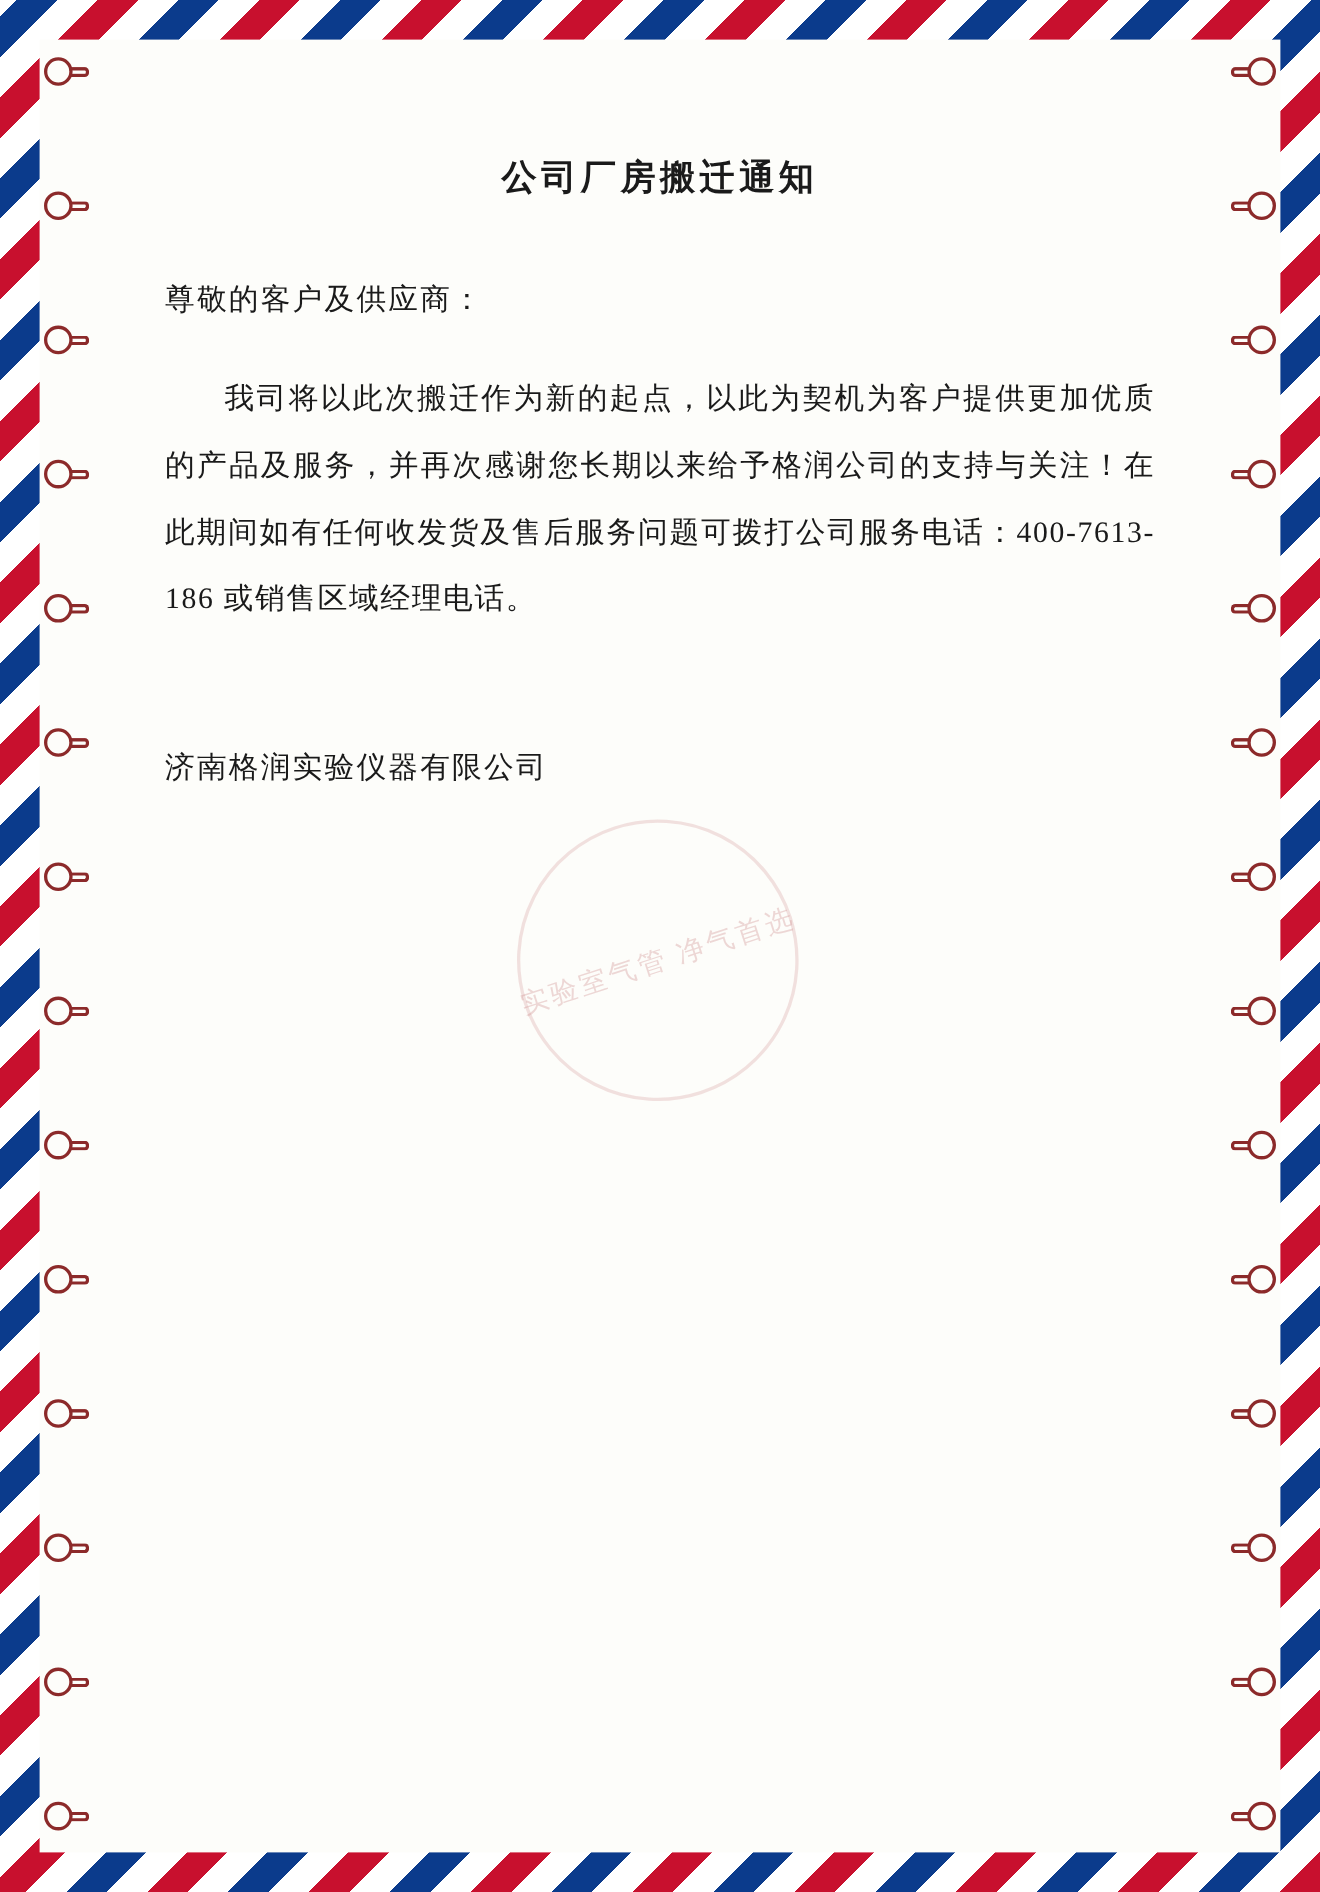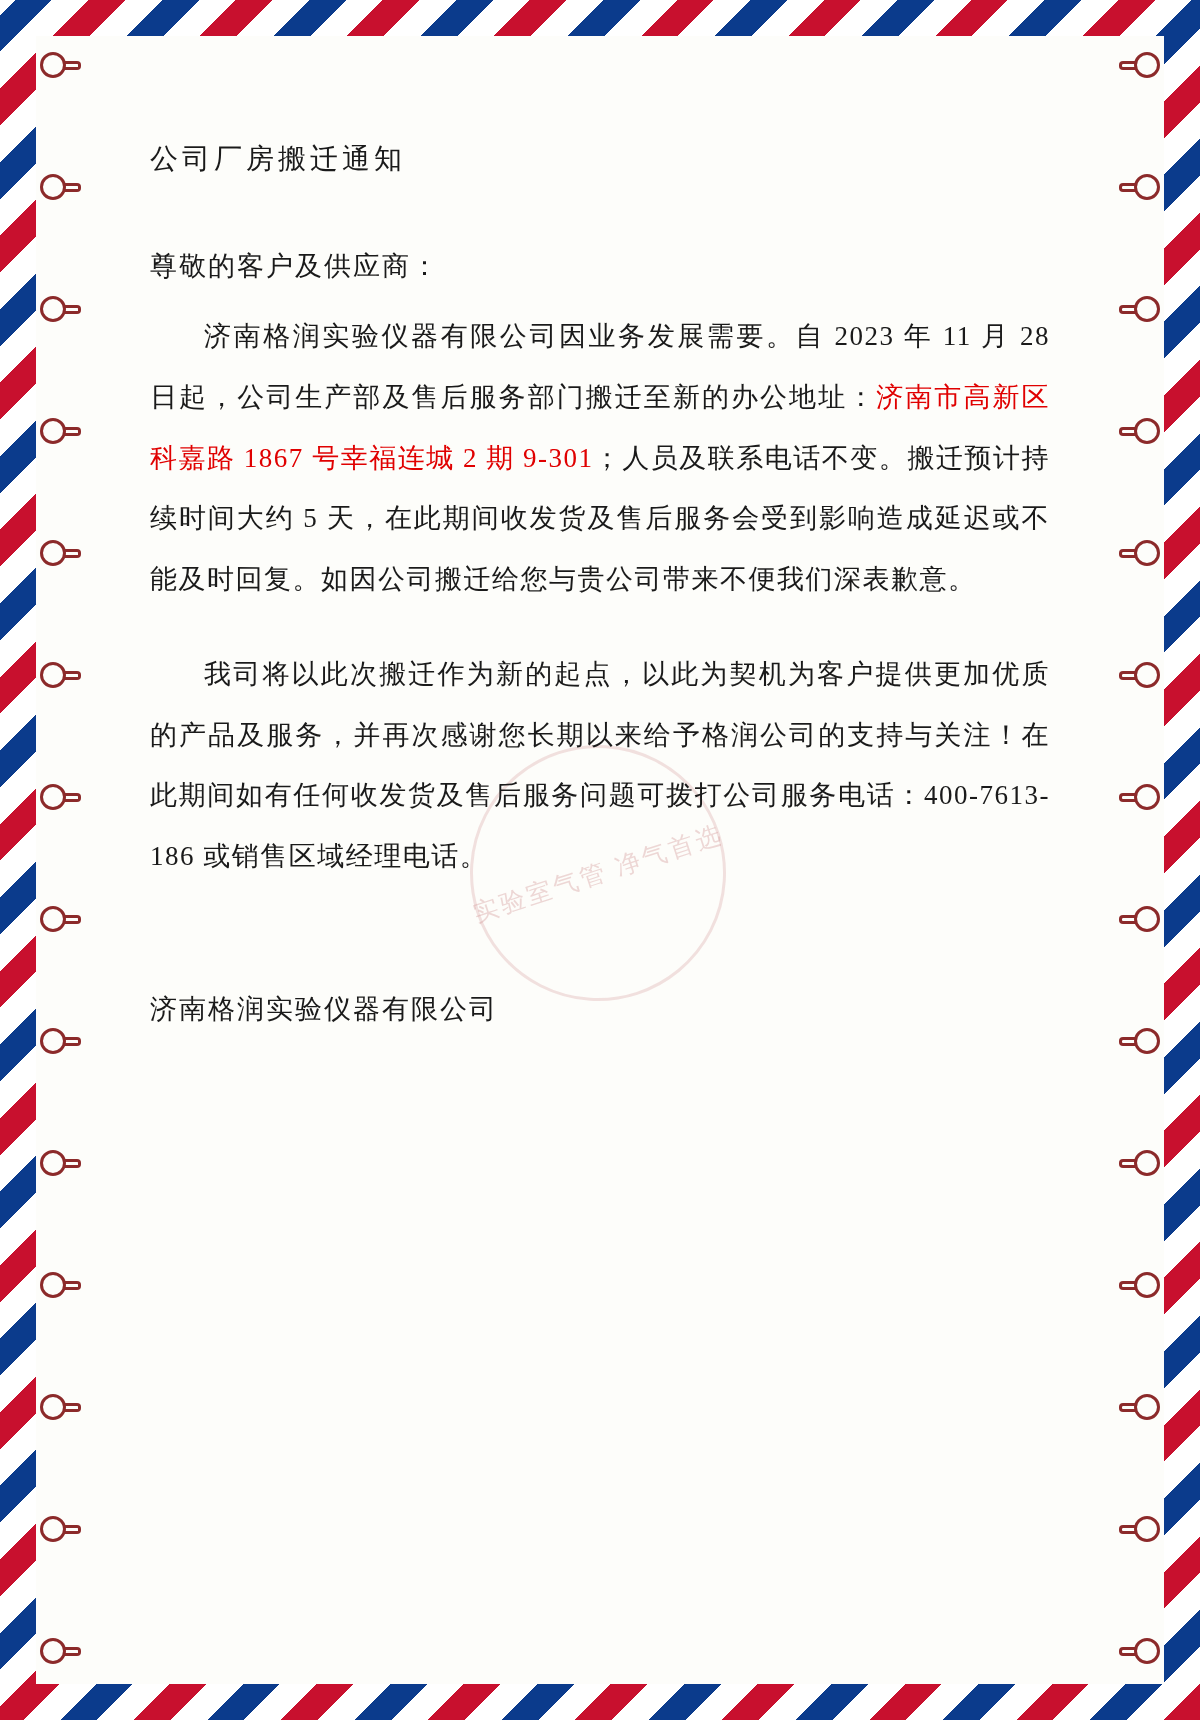--- a/index.html
+++ b/index.html
@@ -89,30 +89,30 @@
   
   .content {
     position: absolute;
     left: 150px;
     top: 110px;
     width: 900px;
     z-index: 4;
     color: #1a1a1a;
   }
   .doc-title {
-    text-align: left;
-    font-size: 28px;
-    font-weight: normal;
+    text-align: center;
+    font-size: 32px;
+    font-weight: bold;
     letter-spacing: 4px;
     margin: 30px 0 70px 0;
   }
   .salutation {
     font-size: 27px;
     letter-spacing: 2px;
-    margin-bottom: 22px;
+    margin-bottom: 42px;
   }
   .para {
     font-size: 27px;
     line-height: 2.25;
     letter-spacing: 1.5px;
     text-indent: 2em;
     text-align: justify;
     margin: 0 0 34px 0;
   }
   .addr-highlight {
@@ -278,21 +278,20 @@
 
   <div class="watermark">
     <span>实验室气管 净气首选</span>
   </div>
 
   <div class="content">
     <div class="doc-title">公司厂房搬迁通知</div>
 
     <div class="salutation">尊敬的客户及供应商：</div>
 
-    <p class="para"><span>济南格润实验仪器有限公司因业务发展需要。自 2023 年 11 月 28 日起，公司生产部及售后服务部门搬迁至新的办公地址：</span><span class="addr-highlight">济南市高新区科嘉路 1867 号幸福连城 2 期 9-301</span><span>；人员及联系电话不变。搬迁预计持续时间大约 5 天，在此期间收发货及售后服务会受到影响造成延迟或不能及时回复。如因公司搬迁给您与贵公司带来不便我们深表歉意。</span></p>
 
     <p class="para">我司将以此次搬迁作为新的起点，以此为契机为客户提供更加优质的产品及服务，并再次感谢您长期以来给予格润公司的支持与关注！在此期间如有任何收发货及售后服务问题可拨打公司服务电话：400-7613-186 或销售区域经理电话。</p>
 
     <div class="sign">
       <div>济南格润实验仪器有限公司</div>
     </div>
   </div>
 
 </div>
 

